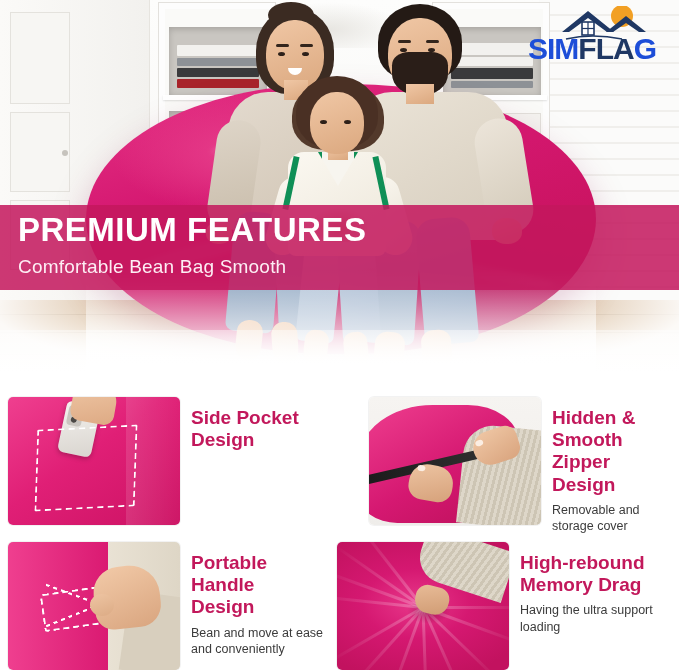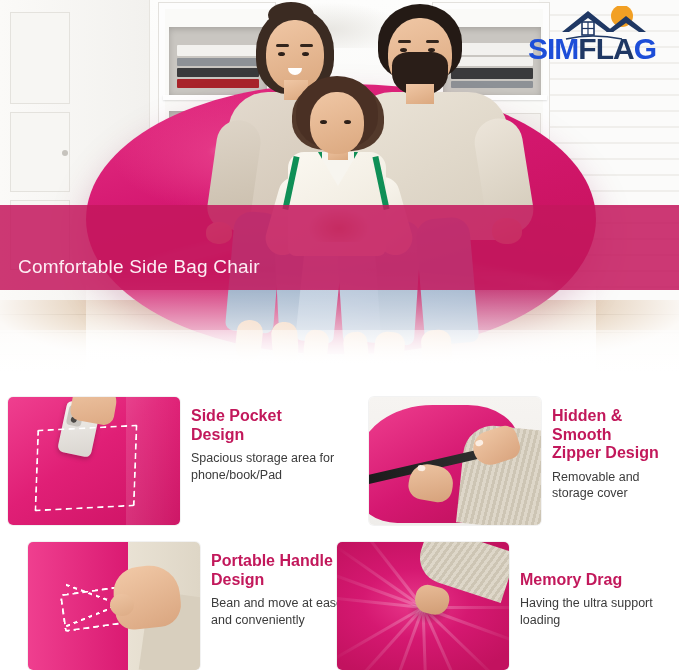--- a/index.html
+++ b/index.html
@@ -155,27 +155,27 @@
   .logo { position:absolute; left:510px; top:6px; width:164px; height:62px; }
   .logo-word { position:absolute; left:0; top:28px; width:164px; text-align:center;
       font-size:30px; font-weight:bold; letter-spacing:-1px; line-height:1; }
   .lo { color:#1d4ed8; } .ld { color:#1f3864; }
 
   
   .features { position:absolute; left:0; top:392px; width:679px; height:278px; }
   .panel { position:absolute; display:flex; }
   .p1 { left:8px;  top:5px;   width:327px; height:135px; }
   .p2 { left:337px;top:5px;   width:334px; height:135px;padding-left:32px; }
-  .p3 { left:8px;  top:150px; width:327px; height:128px;margin-left:20px; }
+  .p3 { left:8px;  top:150px; width:327px; height:128px; }
   .p4 { left:337px;top:150px; width:334px; height:128px; }
 
   .thumb { width:172px; height:128px; border-radius:5px; overflow:hidden; position:relative; flex:none;
       box-shadow:0 0 0 1px rgba(0,0,0,.05); }
   .ftext { padding-left:11px; padding-top:10px; }
-  .fh { color:#c2185b; font-size:16px; font-weight:bold; line-height:1.17; }
+  .fh { color:#c2185b; font-size:19px; font-weight:bold; line-height:1.17; }
   .fb { color:#3b3b3b; font-size:12.5px; line-height:1.3; margin-top:6px; }
 
   
   .t1 { background:linear-gradient(145deg,#ef3f8f 0%, #e01f76 45%, #cc1263 100%); }
   .t1-fold { position:absolute; right:0; top:0; width:54px; height:128px;
       background:linear-gradient(90deg, rgba(255,255,255,.12), rgba(255,255,255,.02)); }
   .t1-pocket { position:absolute; left:28px; top:30px; width:100px; height:82px;
       border:2px dashed #ffffff; transform:skewX(-5deg) rotate(-3deg); border-radius:2px; }
   .t1-phone { position:absolute; left:54px; top:6px; width:34px; height:52px;
       background:linear-gradient(160deg,#f4f2ef,#d9d5cf); border-radius:6px; transform:rotate(12deg);
@@ -354,21 +354,22 @@
   <div class="person w-footB skin"></div>
   <div class="person m-footA skin"></div>
   <div class="person m-footB skin"></div>
   <div class="person c-footA skin"></div>
   <div class="person c-footB skin"></div>
 
   <div class="bb-shadow-bottom"></div>
   <div class="white-base"></div>
 
   <div class="banner"></div>
-  <div class="banner-sub">Comfortable Side Bag Chair</div>
+  <div class="banner-title">PREMIUM FEATURES</div>
+  <div class="banner-sub">Comfortable Bean Bag Smooth</div>
 
   <div class="logo">
     <svg width="164" height="40" viewBox="0 0 164 40">
       <circle cx="112" cy="10" r="11" fill="#f2a024"></circle>
       <path d="M52 26 L78 5 L104 26 L97 26 L78 12 L59 26 Z" fill="#1f3864"></path>
       <path d="M96 26 L116 10 L136 26 L129 26 L116 17 L103 26 Z" fill="#1f3864"></path>
       <rect x="72" y="16" width="12" height="13" fill="#ffffff" stroke="#1f3864" stroke-width="1.6"></rect>
       <line x1="78" y1="16" x2="78" y2="29" stroke="#1f3864" stroke-width="1.2"></line>
       <line x1="72" y1="22.5" x2="84" y2="22.5" stroke="#1f3864" stroke-width="1.2"></line>
       <path d="M56 33 Q82 27 112 33" stroke="#1f3864" stroke-width="1.6" fill="none"></path>
@@ -391,21 +392,20 @@
         </div>
       </div>
       <div class="t1-hand"></div>
       <div class="t1-pocket"></div>
     </div>
     <div class="ftext">
       <div class="fh">
         <span>Side Pocket</span><br>
         <span>Design</span>
       </div>
-      <div class="fb">Spacious storage area for phone/book/Pad</div>
     </div>
   </div>
 
   <div class="panel p2">
     <div class="thumb t2">
       <div class="t2-bag"></div>
       <div class="t2-armR"></div>
       <div class="t2-zip"></div>
       <div class="t2-zip-pull"></div>
       <div class="t2-handR">
@@ -455,19 +455,19 @@
       <div class="t4-crease" style="transform:rotate(66deg);"></div>
       <div class="t4-crease" style="transform:rotate(44deg);"></div>
       <div class="t4-crease" style="transform:rotate(20deg);"></div>
       <div class="t4-crease" style="transform:rotate(0deg);"></div>
       <div class="t4-dimple"></div>
       <div class="t4-fist"></div>
       <div class="t4-arm"></div>
     </div>
     <div class="ftext">
       <div class="fh">
-        <br>
+        <span>High-rebound</span><br>
         <span>Memory Drag</span>
       </div>
       <div class="fb">Having the ultra support loading</div>
     </div>
   </div>
 </div>
 
 </body></html>

